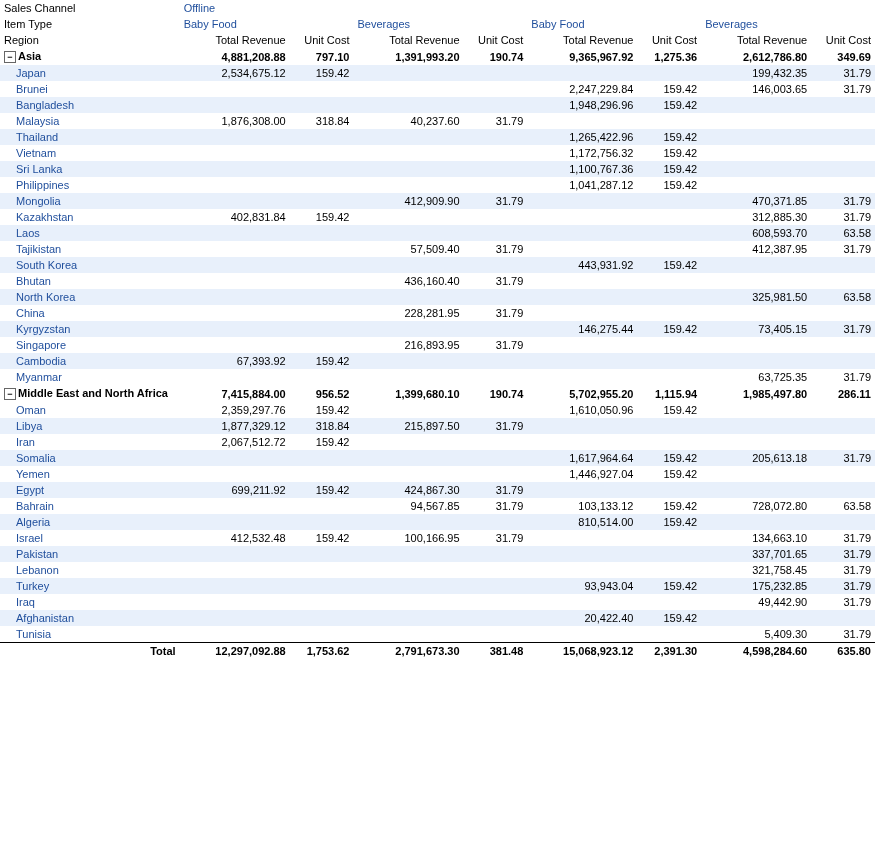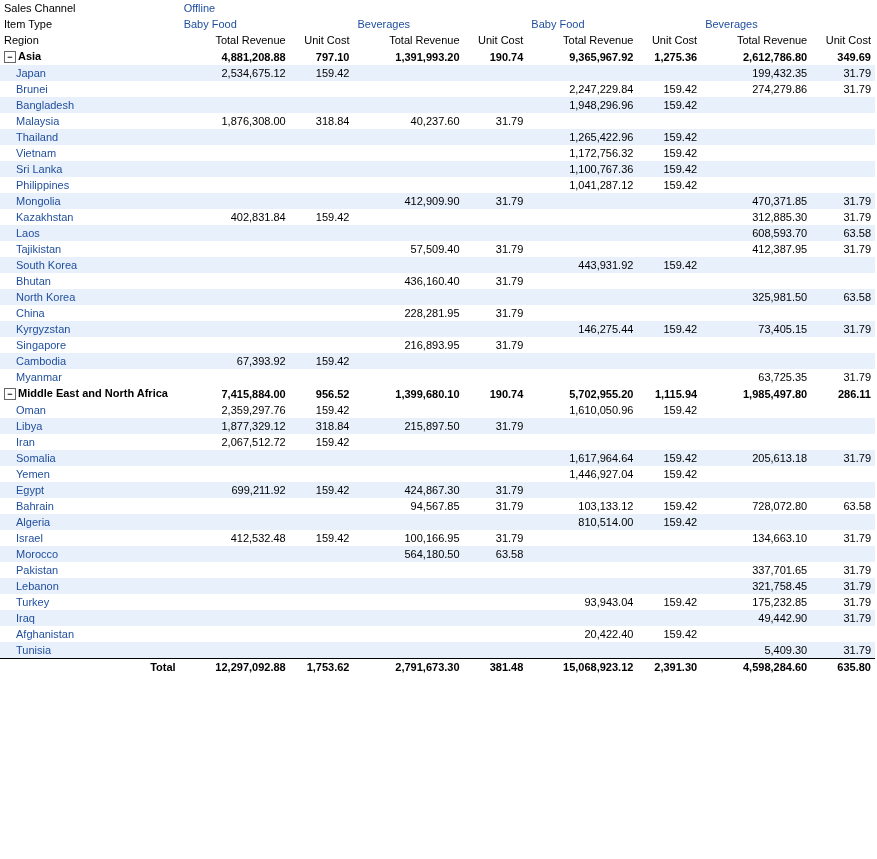--- a/index.html
+++ b/index.html
@@ -181,21 +181,21 @@
           <td class="text-right">31.79</td>
         </tr>
         <tr style="background-color: rgb(232, 240, 251);">
           <td class="text-left indent blue-text">Brunei</td>
           <td class="text-right"></td>
           <td class="text-right"></td>
           <td class="text-right"></td>
           <td class="text-right"></td>
           <td class="text-right">2,247,229.84</td>
           <td class="text-right">159.42</td>
-          <td class="text-right">274,279.86</td>
+          <td class="text-right">146,003.65</td>
           <td class="text-right">31.79</td>
         </tr>
         <tr style="background-color: rgb(255, 255, 255); padding-left: 24px;">
           <td class="text-left indent blue-text">Bangladesh</td>
           <td class="text-right"></td>
           <td class="text-right"></td>
           <td class="text-right"></td>
           <td class="text-right"></td>
           <td class="text-right">1,948,296.96</td>
           <td class="text-right">159.42</td>
@@ -492,31 +492,20 @@
           <td class="text-left indent blue-text">Israel</td>
           <td class="text-right">412,532.48</td>
           <td class="text-right">159.42</td>
           <td class="text-right">100,166.95</td>
           <td class="text-right">31.79</td>
           <td class="text-right"></td>
           <td class="text-right"></td>
           <td class="text-right">134,663.10</td>
           <td class="text-right">31.79</td>
         </tr>
-        <tr style="background-color: rgb(232, 240, 251);">
-          <td class="text-left indent blue-text">Morocco</td>
-          <td class="text-right"></td>
-          <td class="text-right"></td>
-          <td class="text-right">564,180.50</td>
-          <td class="text-right">63.58</td>
-          <td class="text-right"></td>
-          <td class="text-right"></td>
-          <td class="text-right"></td>
-          <td class="text-right"></td>
-        </tr>
         <tr style="background-color: rgb(255, 255, 255);">
           <td class="text-left indent blue-text">Pakistan</td>
           <td class="text-right"></td>
           <td class="text-right"></td>
           <td class="text-right"></td>
           <td class="text-right"></td>
           <td class="text-right"></td>
           <td class="text-right"></td>
           <td class="text-right">337,701.65</td>
           <td class="text-right">31.79</td>

